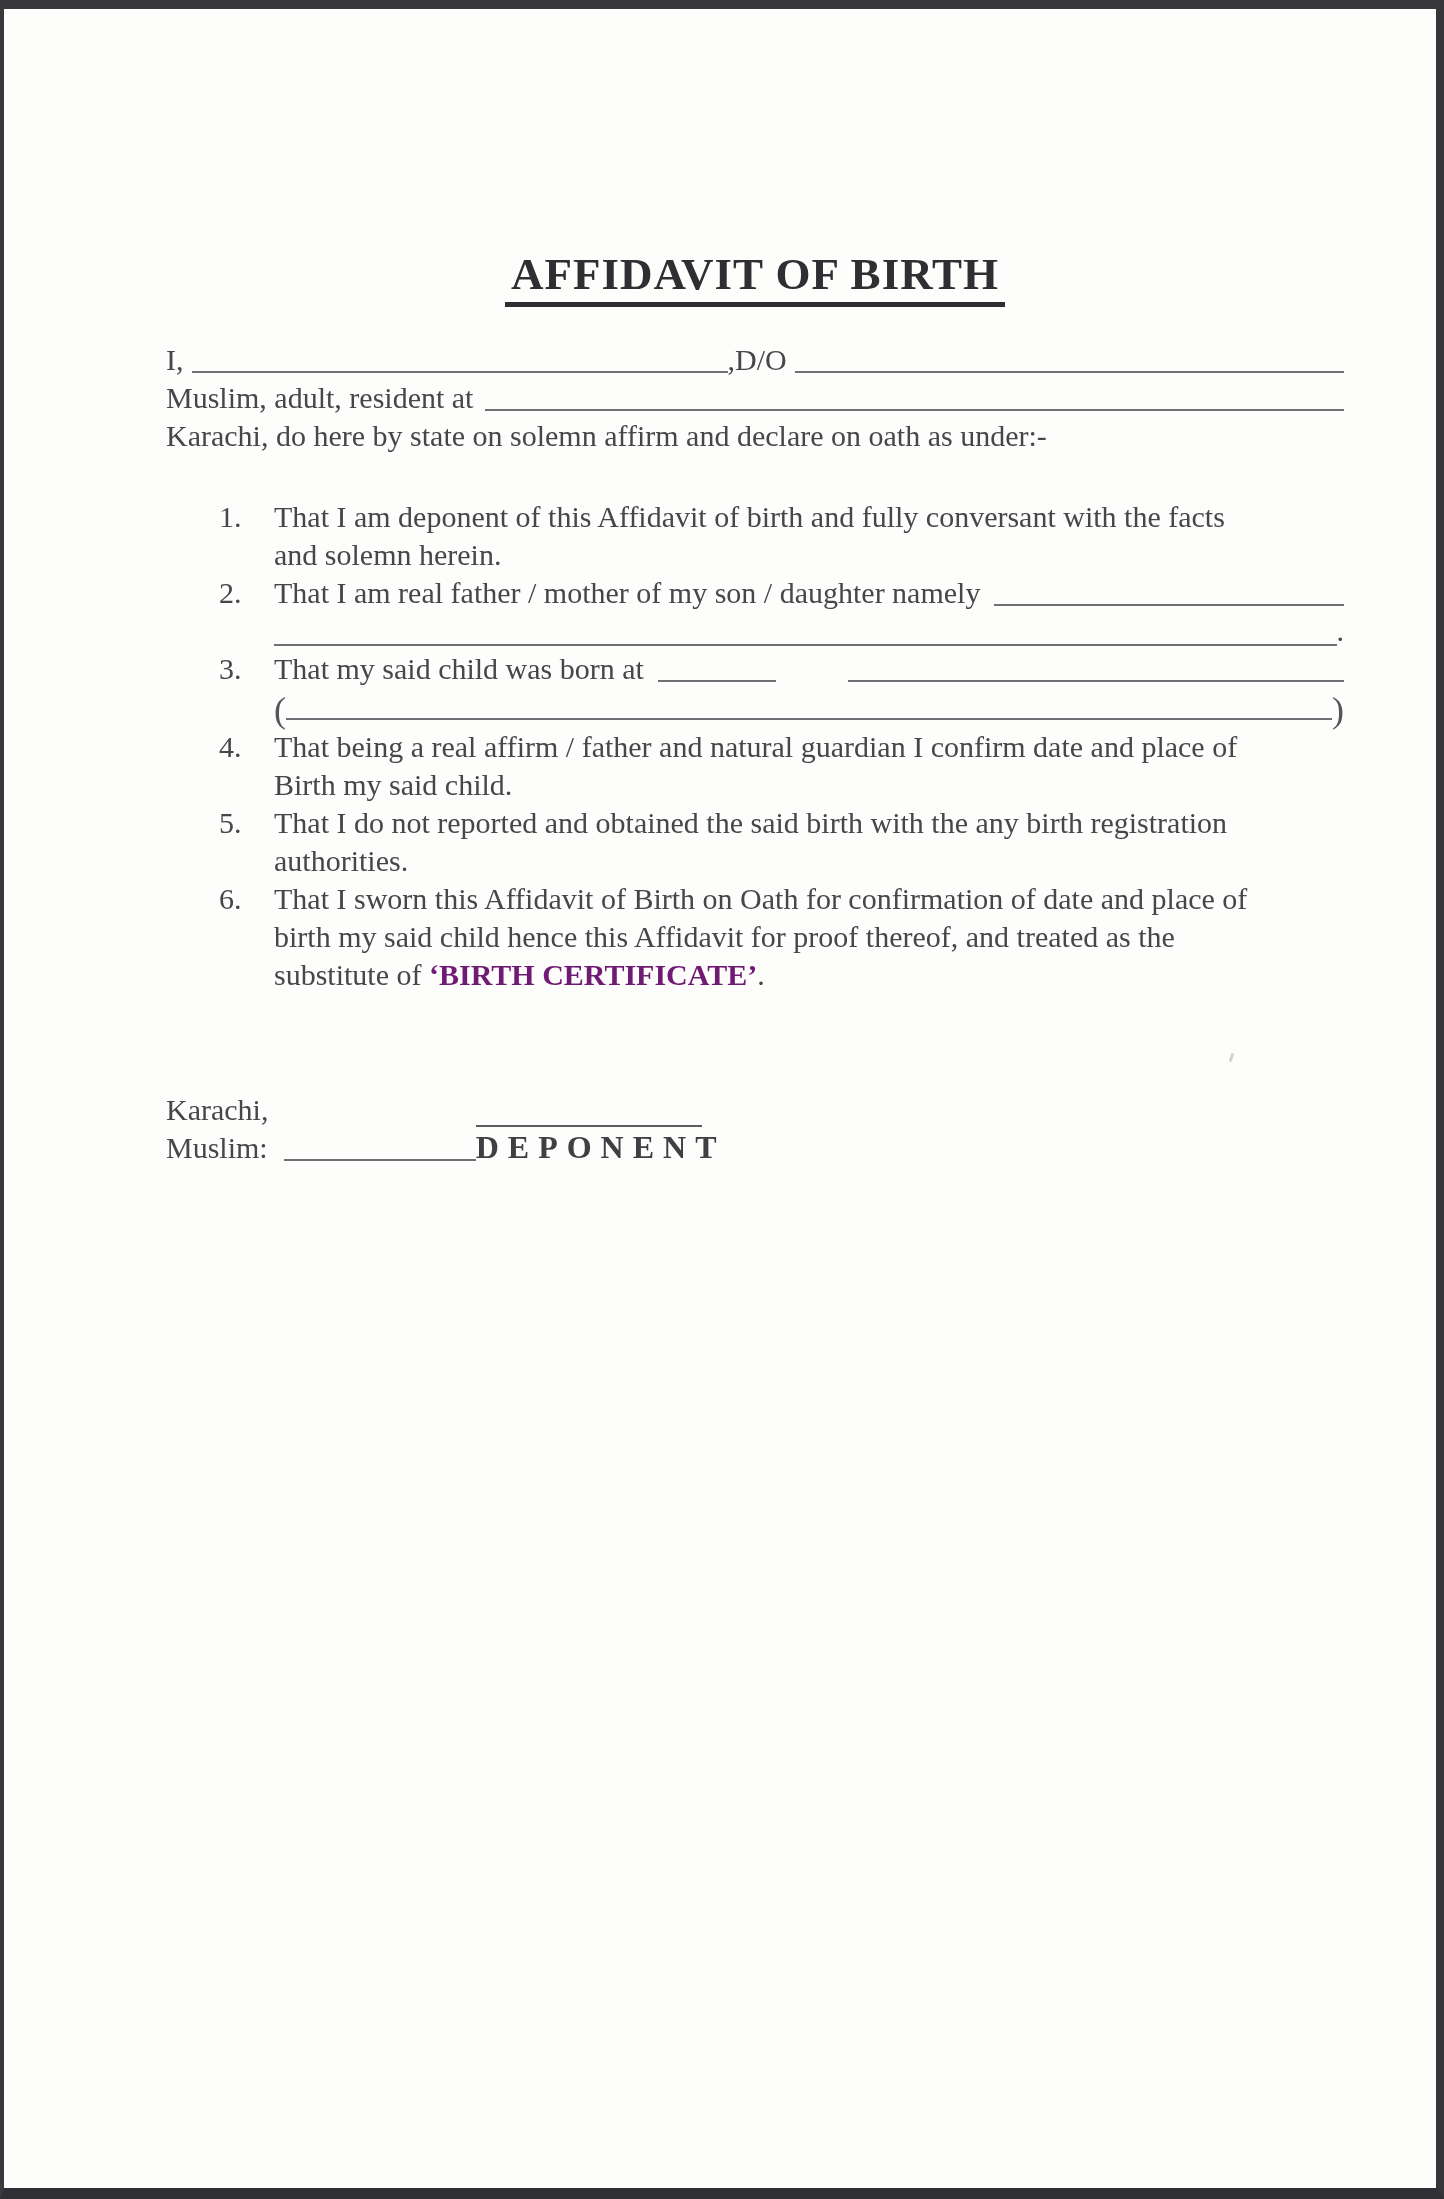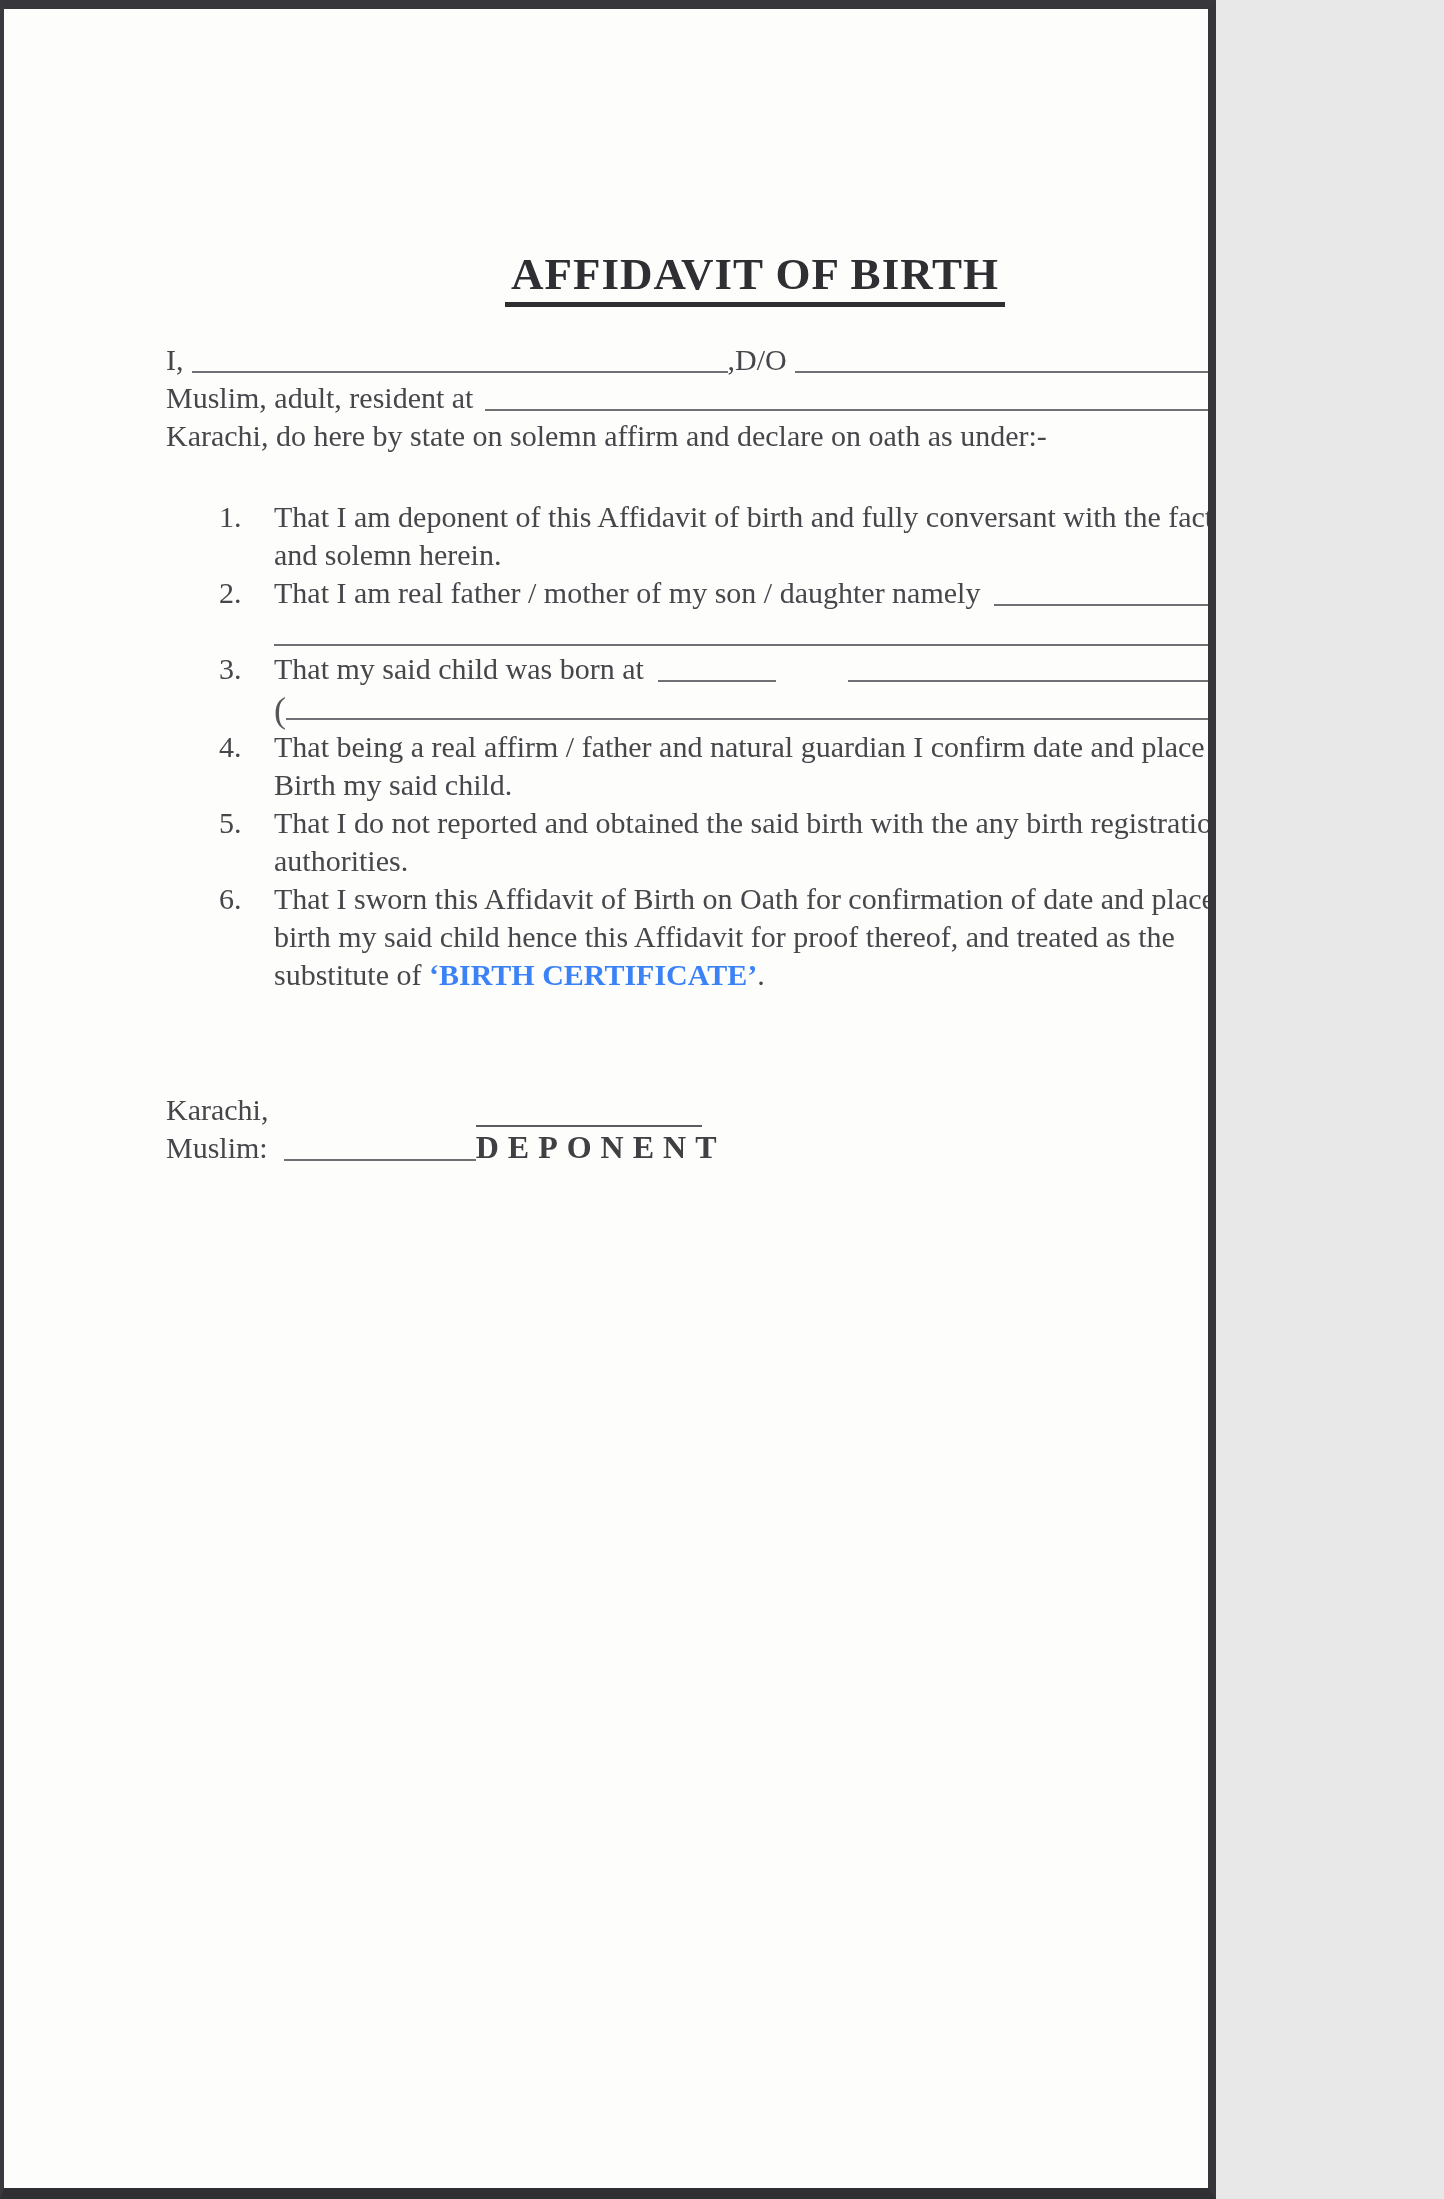--- a/index.html
+++ b/index.html
@@ -1,18 +1,18 @@
 <!DOCTYPE html>
 <html><head>
 <meta charset="utf-8">
 <style>
   html,body{margin:0;padding:0;background:#e8e8e8;}
   .page{
     position:relative;
-    width:1216px;height:2199px;
+    width:1444px;height:2199px;
     box-sizing:border-box;
     background:#fdfdfc;
     border-top:9px solid #38383c;
     border-right:8px solid #36363a;
     border-bottom:11px solid #303034;
     border-left:4px solid #3a3a3e;
     overflow:hidden;
     font-family:"Liberation Serif","DejaVu Serif",serif;
     color:#46464b;
   }
@@ -39,21 +39,21 @@
   .flex1{flex:1 1 auto;}
   .list{margin-top:43px;}
   .item{position:relative;padding-left:108px;}
   .item .num{position:absolute;left:53px;top:0;line-height:38px;}
   .pre{white-space:pre-line;}
   .cont-row{height:34px;display:flex;align-items:flex-end;margin-top:4px;}
   .cont-row .blank{margin-bottom:4px;}
   .paren-row{height:40px;display:flex;align-items:flex-end;}
   .paren{font-size:36px;line-height:36px;color:#55555a;}
   .paren-row .blank{margin-bottom:8px;}
-  .bold{font-weight:bold;color:#3b82f6;}
+  .bold{font-weight:bold;color:#701a75;}
   .closing{margin-top:19px;}
   .footer{margin-top:97px;display:flex;justify-content:flex-start;}
   .f-left .row .blank{width:192px;margin-left:16px;}
   .f-right{width:232px;margin-right:90px;}
   .sig-line{border-top:2px solid #5c5c60;margin-top:34px;width:226px;}
   .deponent{
     margin-top:1px;font-size:32px;line-height:38px;font-weight:bold;
     letter-spacing:9px;color:#3f3f44;white-space:nowrap;
   }
   .speck{

